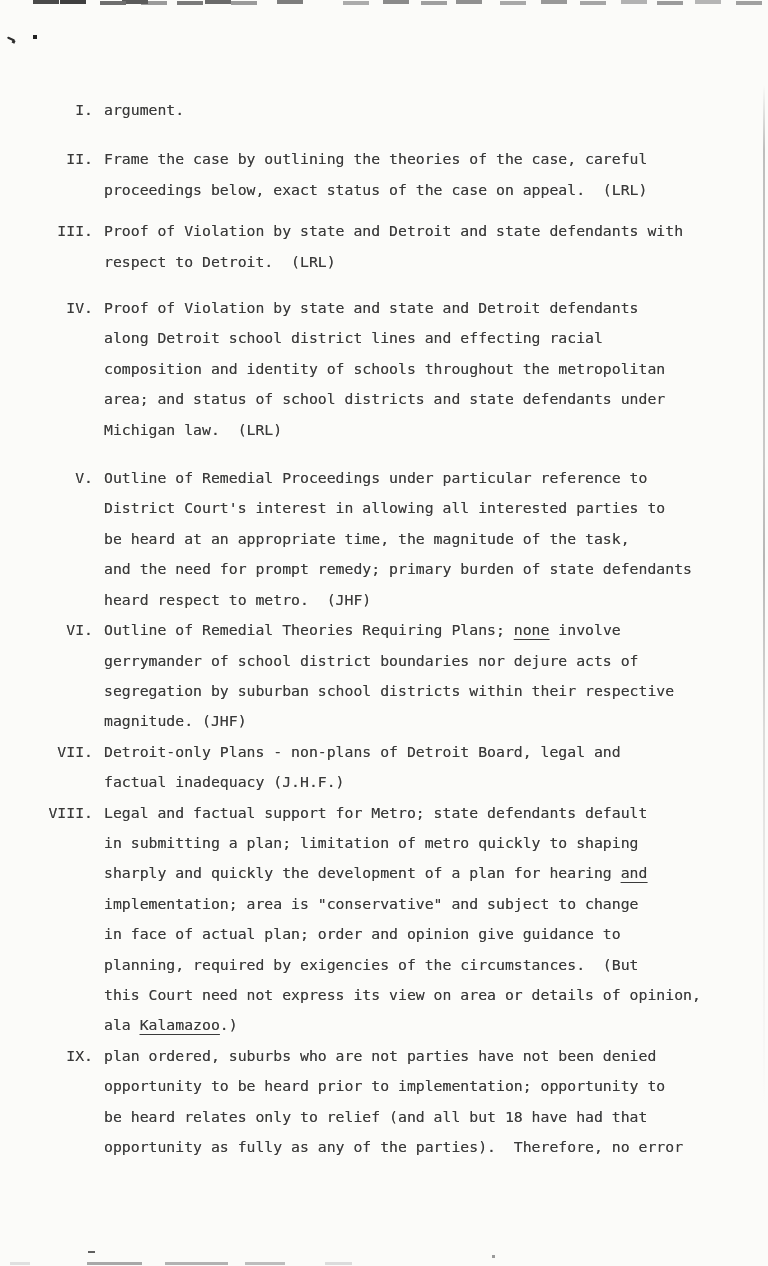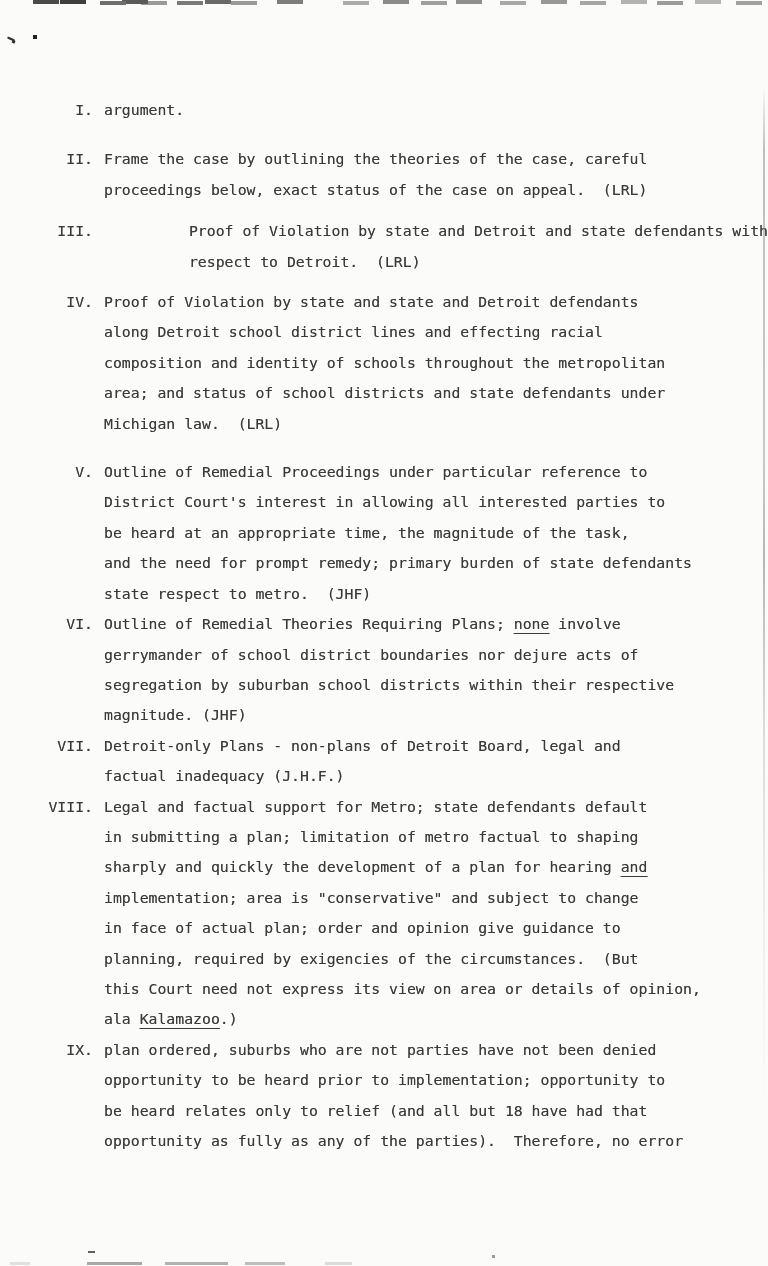--- a/index.html
+++ b/index.html
@@ -23,21 +23,21 @@
     text-shadow:0 0 0.6px rgba(45,45,45,.55);
   }
   .item{display:flex;}
   .num{flex:0 0 93px;text-align:right;white-space:pre;}
   .lines{margin-left:11px;}
   .line{white-space:pre;}
   .u{text-decoration:underline;text-underline-offset:3.5px;text-decoration-thickness:1.3px;}
   
   .item:nth-child(1){margin-bottom:19px;}
   .item:nth-child(2){margin-bottom:11px;}
-  .item:nth-child(3){margin-bottom:10px;justify-content:space-between;}
+  .item:nth-child(3){margin-bottom:16px;}
   .item:nth-child(4){margin-bottom:18px;}
 
   
   .top-dashes{
     position:absolute;top:0;left:0;width:26px;height:4px;background:transparent;
     box-shadow:
       33px 0 #4a4a4a, 60px 0 #3f3f3f, 100px 1px #6e6e6e, 122px 0 #5a5a5a,
       141px 1px #9a9a9a, 177px 1px #7a7a7a, 205px 0 #6a6a6a, 231px 1px #9a9a9a,
       277px 0 #7d7d7d, 343px 1px #ababab, 383px 0 #8a8a8a, 421px 1px #9f9f9f,
       456px 0 #909090, 500px 1px #a8a8a8, 541px 0 #989898, 580px 1px #a5a5a5,
@@ -115,21 +115,21 @@
           <div class="line"><span>Michigan law.  (LRL)</span></div>
         </div>
       </div>
       <div class="item">
         <div class="num">V.</div>
         <div class="lines">
           <div class="line"><span>Outline of Remedial Proceedings under particular reference to</span></div>
           <div class="line"><span>District Court's interest in allowing all interested parties to</span></div>
           <div class="line"><span>be heard at an appropriate time, the magnitude of the task,</span></div>
           <div class="line"><span>and the need for prompt remedy; primary burden of state defendants</span></div>
-          <div class="line"><span>state respect to metro.  (JHF)</span></div>
+          <div class="line"><span>heard respect to metro.  (JHF)</span></div>
         </div>
       </div>
       <div class="item">
         <div class="num">VI.</div>
         <div class="lines">
           <div class="line"><span>Outline of Remedial Theories Requiring Plans; </span><span class="u">none</span><span> involve</span></div>
           <div class="line"><span>gerrymander of school district boundaries nor dejure acts of</span></div>
           <div class="line"><span>segregation by suburban school districts within their respective</span></div>
           <div class="line"><span>magnitude. (JHF)</span></div>
         </div>
@@ -138,21 +138,21 @@
         <div class="num">VII.</div>
         <div class="lines">
           <div class="line"><span>Detroit-only Plans - non-plans of Detroit Board, legal and</span></div>
           <div class="line"><span>factual inadequacy (J.H.F.)</span></div>
         </div>
       </div>
       <div class="item">
         <div class="num">VIII.</div>
         <div class="lines">
           <div class="line"><span>Legal and factual support for Metro; state defendants default</span></div>
-          <div class="line"><span>in submitting a plan; limitation of metro factual to shaping</span></div>
+          <div class="line"><span>in submitting a plan; limitation of metro quickly to shaping</span></div>
           <div class="line"><span>sharply and quickly the development of a plan for hearing </span><span class="u">and</span></div>
           <div class="line"><span>implementation; area is "conservative" and subject to change</span></div>
           <div class="line"><span>in face of actual plan; order and opinion give guidance to</span></div>
           <div class="line"><span>planning, required by exigencies of the circumstances.  (But</span></div>
           <div class="line"><span>this Court need not express its view on area or details of opinion,</span></div>
           <div class="line"><span>ala </span><span class="u">Kalamazoo</span><span>.)</span></div>
         </div>
       </div>
       <div class="item">
         <div class="num">IX.</div>

